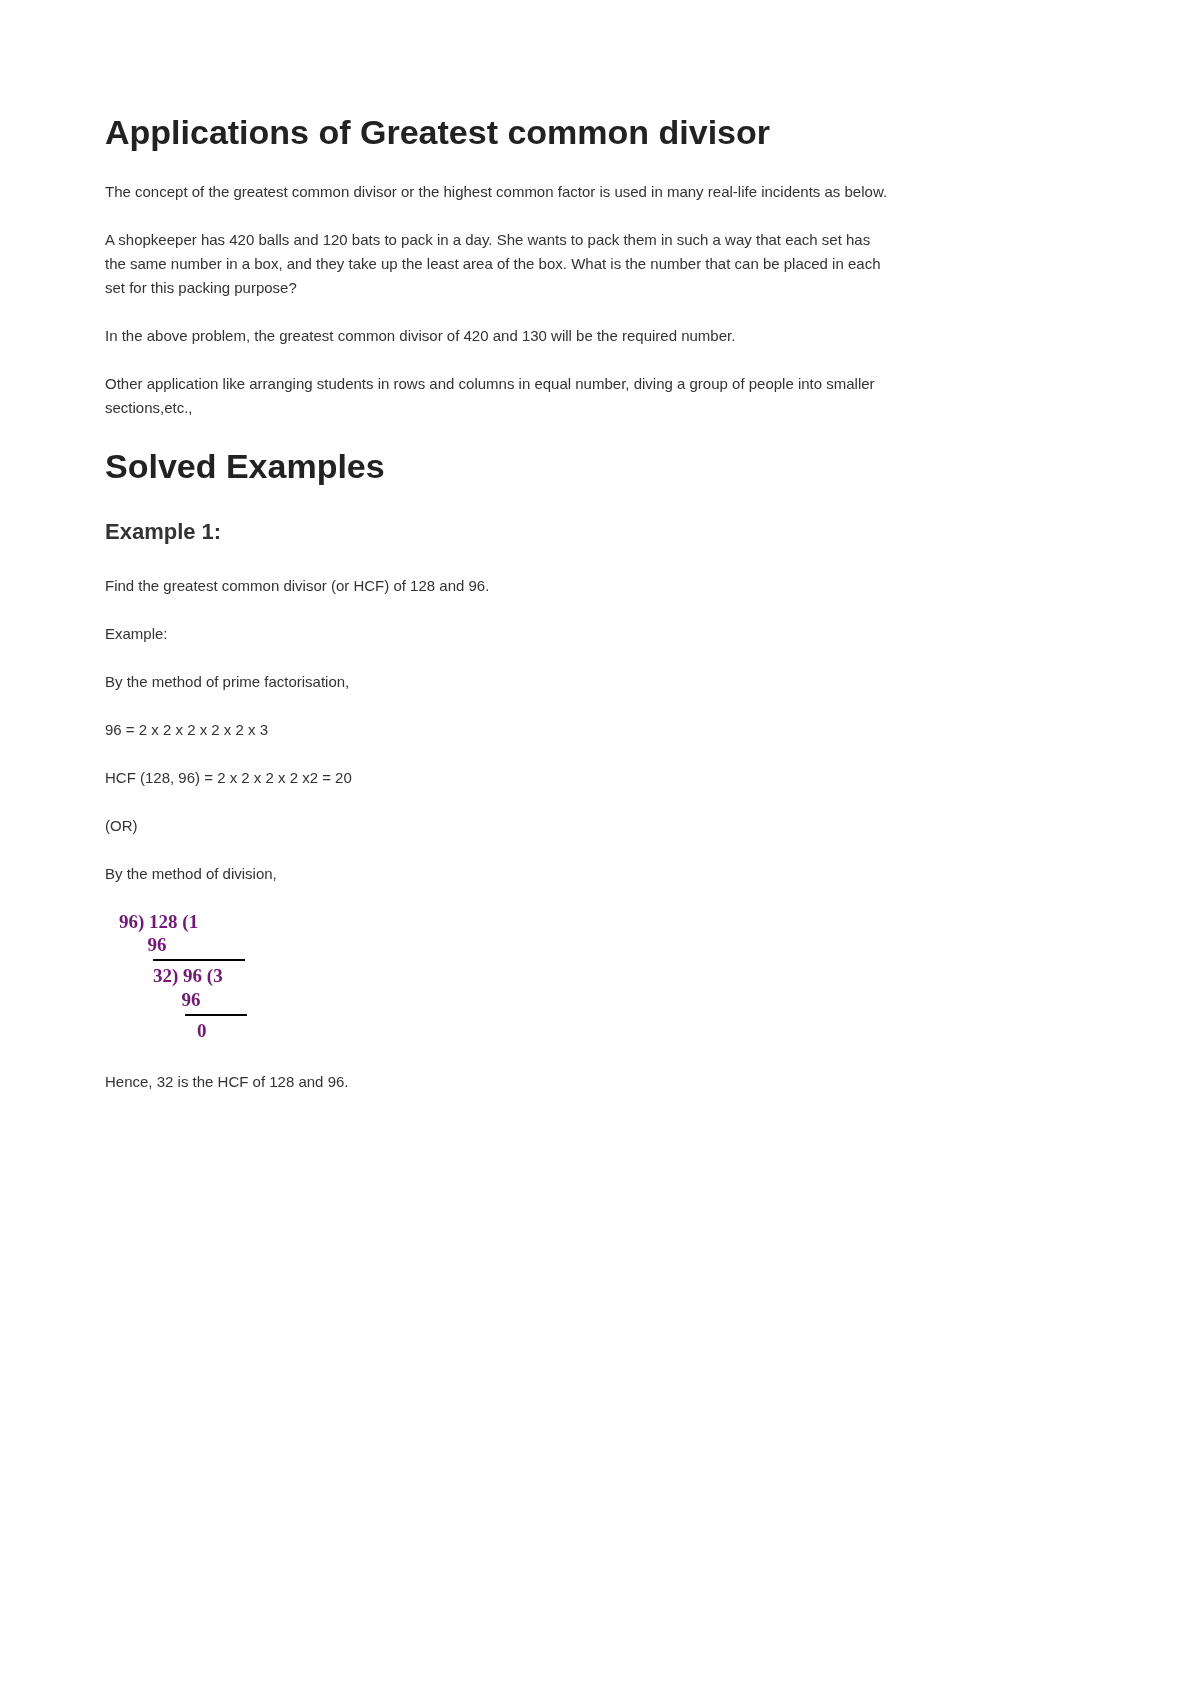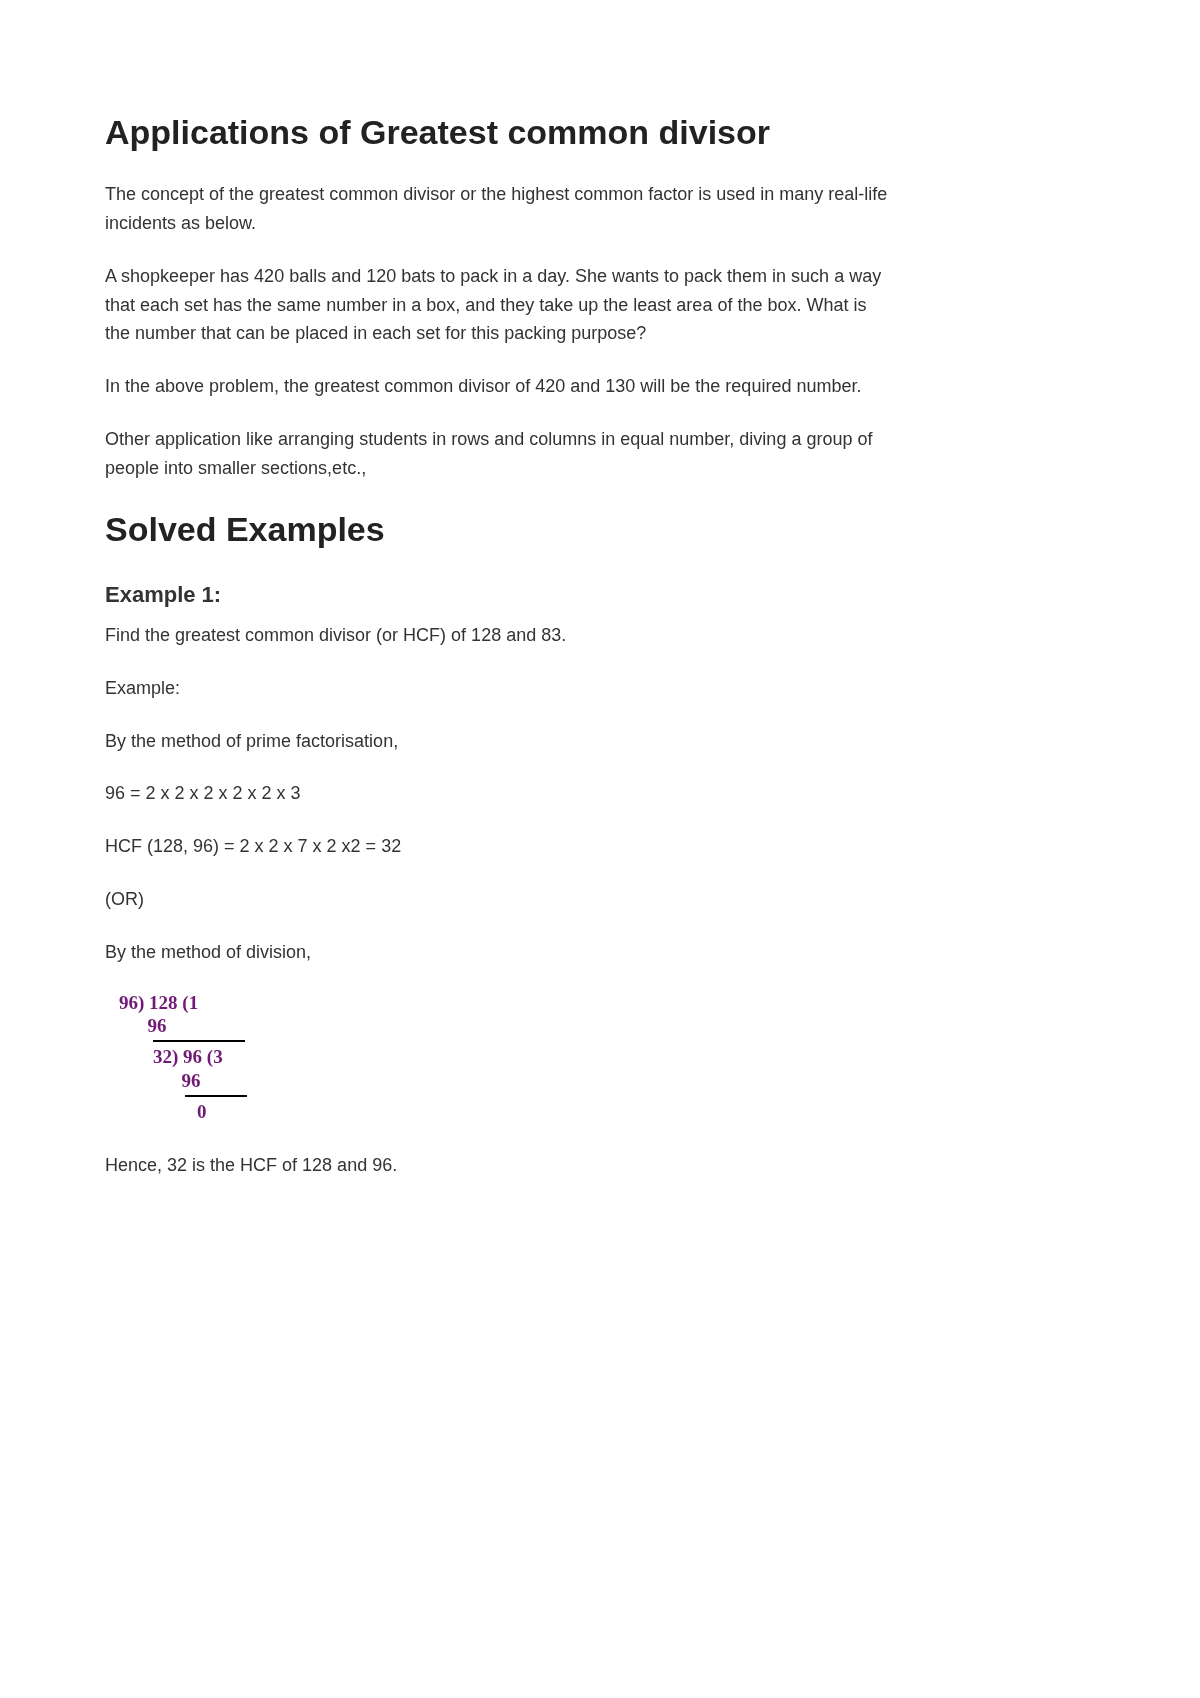--- a/index.html
+++ b/index.html
@@ -16,29 +16,29 @@
     box-sizing: border-box;
   }
   h2 {
     font-size: 34px;
     font-weight: bold;
     color: #222222;
     margin: 0 0 26px 0;
     line-height: 1.3;
   }
   p {
-    font-size: 18px;
+    font-size: 15px;
     line-height: 1.6;
     margin: 1px 0 24px 0;
     color: #333333;
   }
   .example-label {
     font-weight: bold;
     font-size: 22px;
-    margin: 0 0 9px 0;
+    margin: 0 0 24px 0;
     color: #333333;
   }
   .division-block {
     font-family: "Times New Roman", Times, serif;
     font-weight: bold;
     color: #701a75;
     font-size: 19px;
     line-height: 1.25;
     margin: 0 0 28px 14px;
   }
@@ -62,30 +62,30 @@
   <p>A shopkeeper has 420 balls and 120 bats to pack in a day. She wants to pack them in such a way that each set has the same number in a box, and they take up the least area of the box. What is the number that can be placed in each set for this packing purpose?</p>
 
   <p>In the above problem, the greatest common divisor of 420 and 130 will be the required number.</p>
 
   <p>Other application like arranging students in rows and columns in equal number, diving a group of people into smaller sections,etc.,</p>
 
   <h2>Solved Examples</h2>
 
   <p class="example-label">Example 1:</p>
 
-  <p>Find the greatest common divisor (or HCF) of 128 and 83.</p>
+  <p>Find the greatest common divisor (or HCF) of 128 and 96.</p>
 
   <p>Example:</p>
 
   <p>By the method of prime factorisation,</p>
 
 
   <p>96 = 2 x 2 x 2 x 2 x 2 x 3</p>
 
-  <p>HCF (128, 96) = 2 x 2 x 7 x 2 x2 = 32</p>
+  <p>HCF (128, 96) = 2 x 2 x 2 x 2 x2 = 20</p>
 
   <p>(OR)</p>
 
   <p>By the method of division,</p>
 
   <div class="division-block">
     <div class="row">96) 128 (1</div>
     <div class="row">      96</div>
     <div class="rule" style="margin-left:34px; width:92px;"></div>
     <div class="row" style="padding-left:34px;">32) 96 (3</div>

